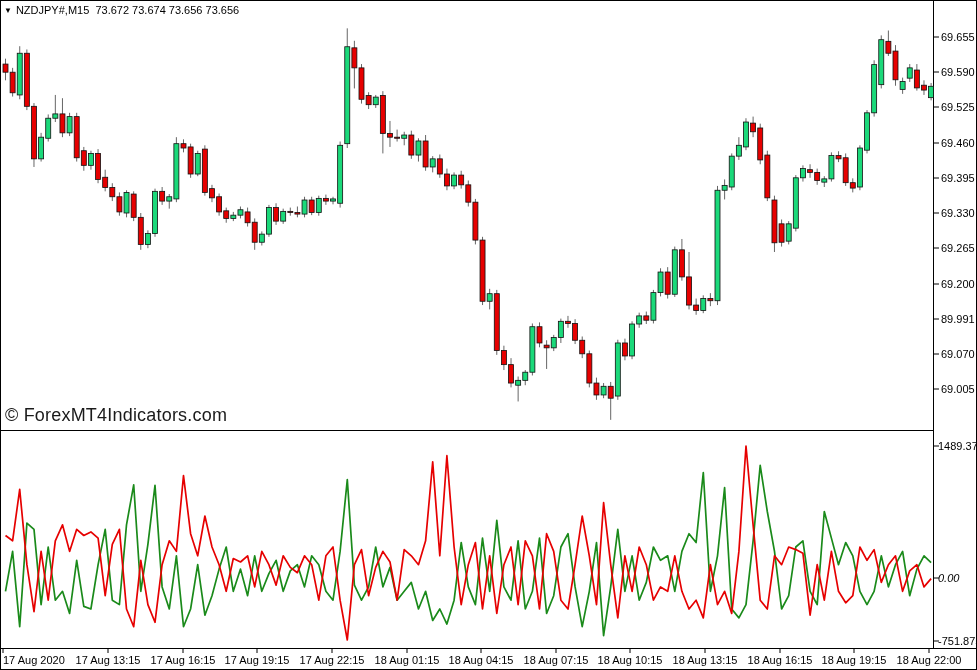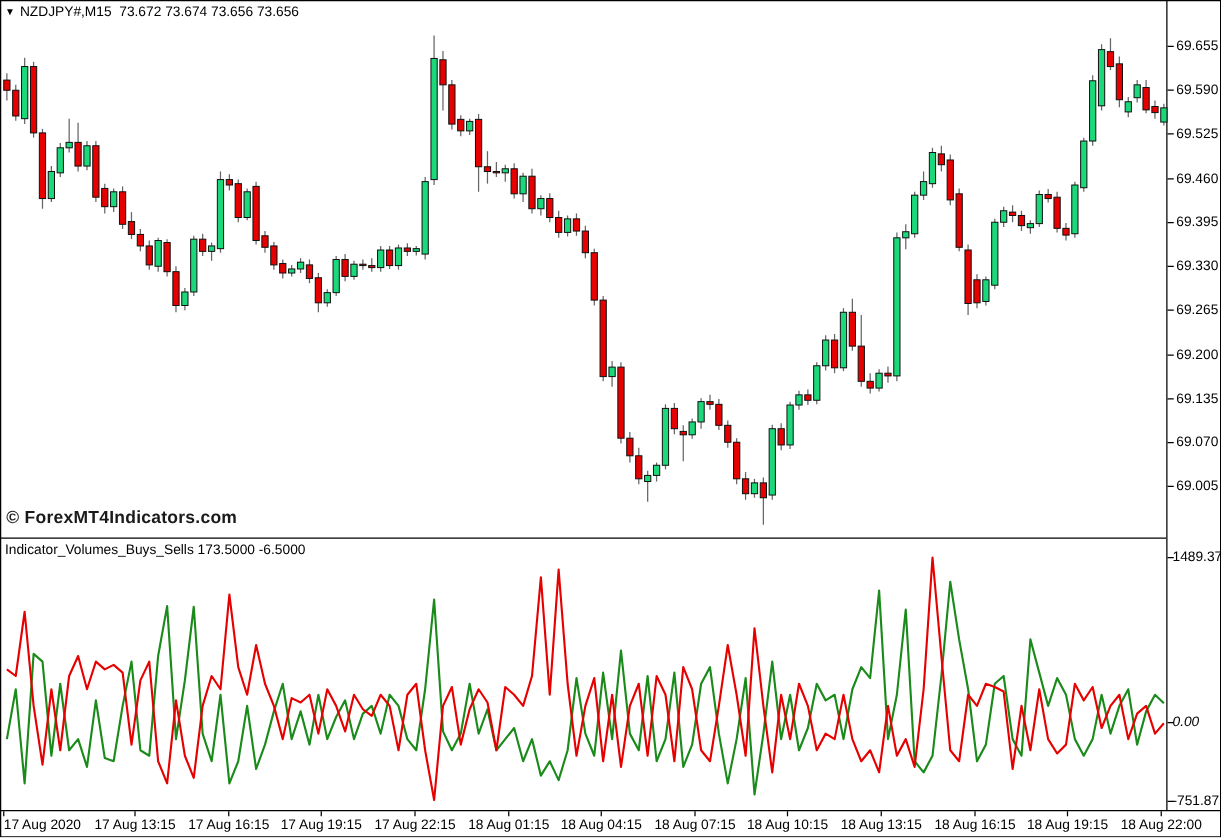--- a/index.html
+++ b/index.html
@@ -7,22 +7,22 @@
     position:relative;width:977px;height:670px;background:#fff;
     font-family:"Liberation Sans",sans-serif;overflow:hidden;
   }
   #chart-svg{position:absolute;left:0;top:0;}
   .hdr{
     position:absolute;left:4px;top:4px;font-size:11px;color:#000;
     white-space:nowrap;z-index:5;
   }
   .hdr .tri{font-size:8px;vertical-align:1px;margin-right:4px;}
   .copyright{
-    position:absolute;left:5px;top:405px;font-size:14px;color:#1a1a1a;
-    white-space:nowrap;z-index:5;letter-spacing:0.2px;font-weight:bold;
+    position:absolute;left:5px;top:405px;font-size:18px;color:#1a1a1a;
+    white-space:nowrap;z-index:5;letter-spacing:0.2px;
   }
   .ind-hdr{
     position:absolute;left:4px;top:434px;font-size:11px;color:#000;
     white-space:nowrap;z-index:5;
   }
   .axis-label{
     position:absolute;font-size:11px;color:#000;white-space:nowrap;z-index:4;
   }
   .time-label{transform:translateX(-50%);}
   .time-label.left{transform:none;}
@@ -329,34 +329,31 @@
       <line x1="854" y1="649" x2="854" y2="653" stroke="#000000"></line>
       <line x1="929" y1="649" x2="929" y2="653" stroke="#000000"></line>
     </svg>
 
   <div class="hdr">
     <span class="tri">▼</span><span>NZDJPY#,M15</span>&nbsp;&nbsp;<span>73.672 73.674 73.656 73.656</span>
   </div>
 
   <div class="copyright">© ForexMT4Indicators.com</div>
 
-  <div class="ind-hdr">
-    <span>Indicator_Volumes_Buys_Sells</span>&nbsp;<span>173.5000 -6.5000</span>
-  </div>
 
   <div id="price-axis">
       <span class="axis-label " style="left: 941px; top: 31px;">69.655</span>
       <span class="axis-label " style="left: 941px; top: 66px;">69.590</span>
       <span class="axis-label " style="left: 941px; top: 101px;">69.525</span>
       <span class="axis-label " style="left: 941px; top: 137px;">69.460</span>
       <span class="axis-label " style="left: 941px; top: 172px;">69.395</span>
       <span class="axis-label " style="left: 941px; top: 207px;">69.330</span>
       <span class="axis-label " style="left: 941px; top: 242px;">69.265</span>
       <span class="axis-label " style="left: 941px; top: 278px;">69.200</span>
-      <span class="axis-label " style="left: 941px; top: 313px;">69.135</span>
+      <span class="axis-label " style="left: 941px; top: 313px;">89.991</span>
       <span class="axis-label " style="left: 941px; top: 348px;">69.070</span>
       <span class="axis-label " style="left: 941px; top: 383px;">69.005</span>
     </div>
   <div id="indicator-axis">
       <span class="axis-label " style="left: 938px; top: 440px;">1489.375</span>
       <span class="axis-label " style="left: 938px; top: 572px; font-style: italic;">0.00</span>
       <span class="axis-label " style="left: 938px; top: 635px;">-751.875</span>
     </div>
   <div id="time-axis">
       <span class="axis-label time-label left" style="left: 3px; top: 654px;">17 Aug 2020</span>

